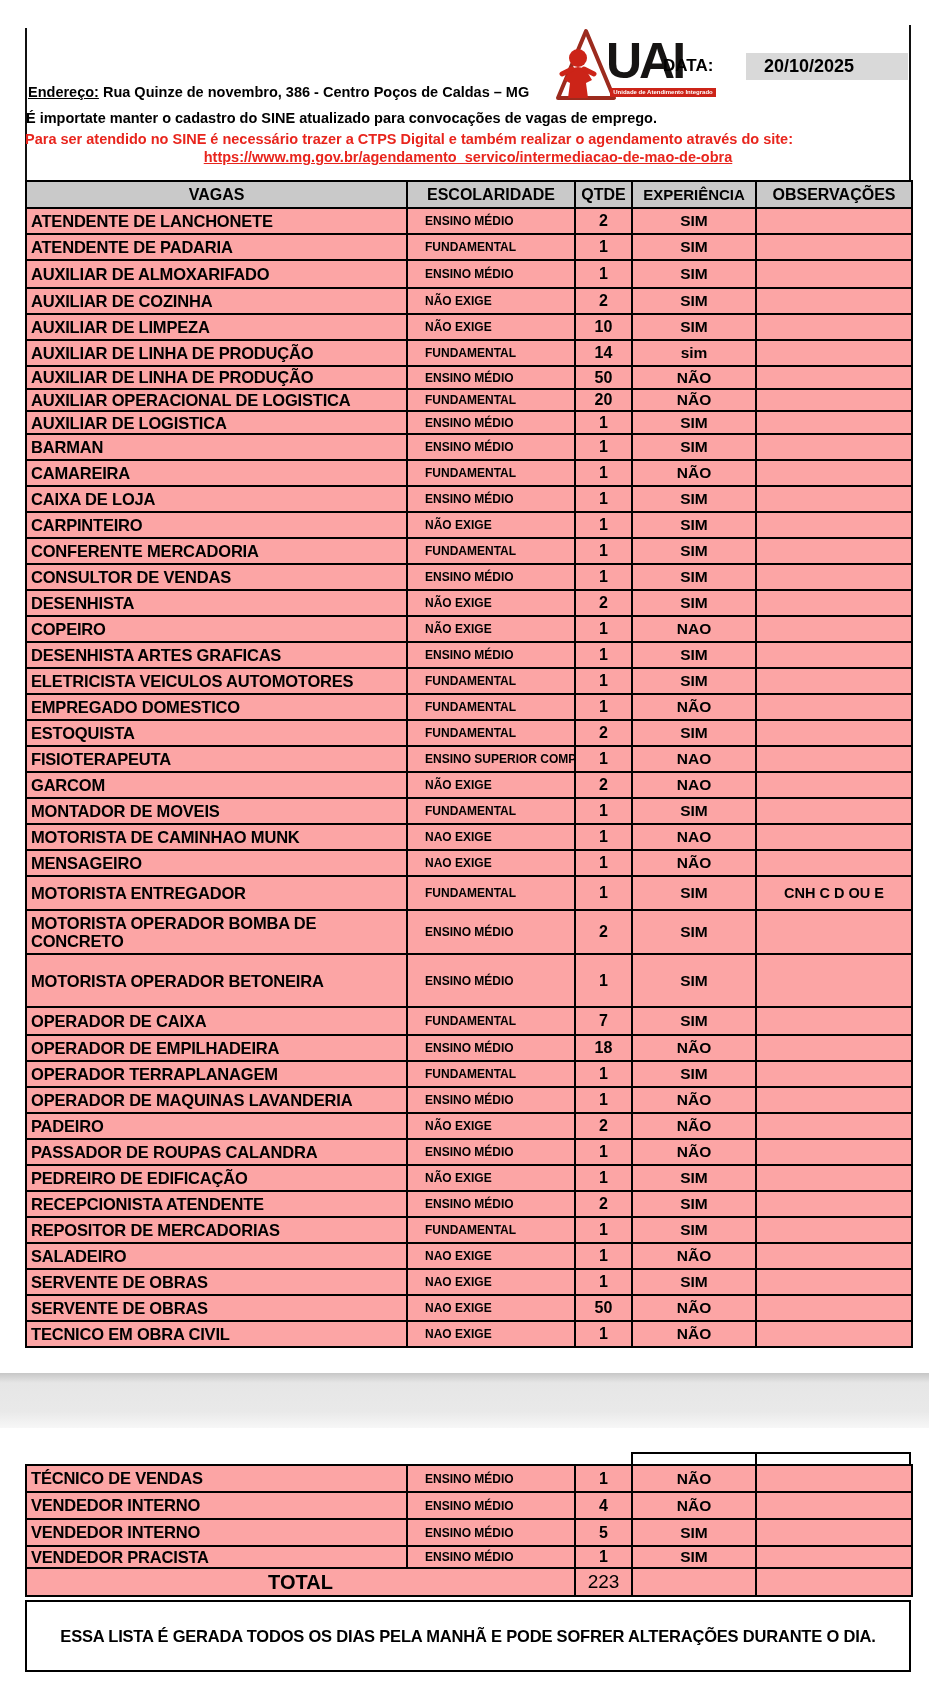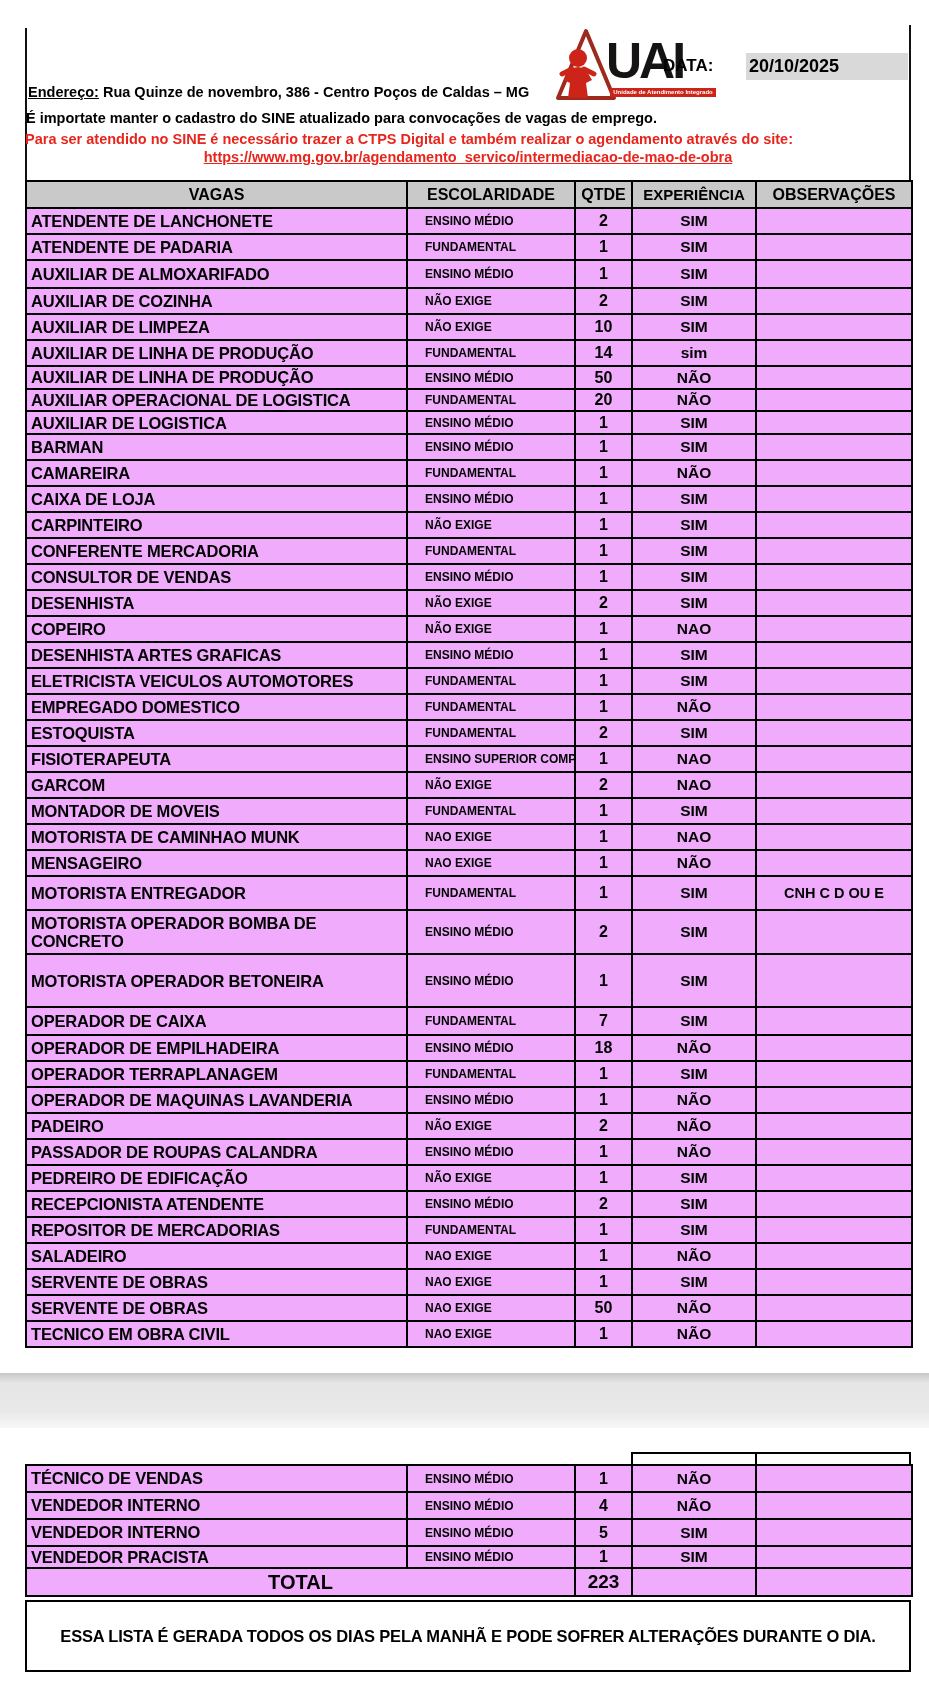--- a/index.html
+++ b/index.html
@@ -31,51 +31,51 @@
   }
   .logo-strip{
     position:absolute;left:62px;top:60px;width:106px;height:9px;
     background:var(--logo-red);color:#fff;font-size:6px;font-weight:bold;
     text-align:center;line-height:9px;white-space:nowrap;overflow:hidden;
   }
   .data-label{position:absolute;left:663px;top:56px;font-size:17px;font-weight:bold;}
   .date-box{
     position:absolute;left:746px;top:53px;width:162px;height:27px;
     background:var(--datebox-gray);font-size:18px;font-weight:bold;
-    line-height:27px;padding-left:3px;letter-spacing:0;
+    line-height:27px;padding-left:18px;letter-spacing:0;
   }
   .address{position:absolute;left:28px;top:84px;font-size:14.5px;font-weight:bold;white-space:nowrap;}
   .address .addr-label{text-decoration:underline;}
   .note{position:absolute;left:26px;top:110px;font-size:14.5px;font-weight:bold;white-space:nowrap;}
   .notice-red{
     position:absolute;left:25px;top:131px;width:724px;text-align:center;
     color:var(--red);font-size:14.5px;font-weight:bold;white-space:nowrap;
   }
   .link-red{
     position:absolute;left:25px;top:149px;width:886px;text-align:center;
     color:var(--red);font-size:14.5px;font-weight:bold;
   }
   .link-red a{color:var(--red);text-decoration:underline;cursor:pointer;}
 
   
-  table{border-collapse:collapse;table-layout:fixed;width:886px;background:#f0abfc;}
+  table{border-collapse:collapse;table-layout:fixed;width:886px;background:#fca5a5;}
   td,th{border:2px solid #000;padding:0;vertical-align:middle;overflow:hidden;}
   th{background:var(--header-gray);font-size:16px;font-weight:bold;height:27px;text-align:center;}
   th.h-exp{font-size:15px;}
   tr{height:26px;}
   .c-vaga{font-weight:bold;font-size:16.5px;padding:1px 2px 1px 4px;line-height:1.12;letter-spacing:-0.2px;}
   .c-esc{font-weight:bold;font-size:12px;padding-left:17px;white-space:nowrap;}
   .c-qtde{font-weight:bold;font-size:16px;text-align:center;}
   .c-exp{font-weight:bold;font-size:15.5px;text-align:center;}
   .c-obs{font-weight:bold;font-size:14.5px;text-align:center;}
   .tbl1{position:absolute;left:25px;top:180px;}
   .tbl2{position:absolute;left:25px;top:1464px;}
   .total-row{height:28px;}
   .total-cell{font-size:20px;font-weight:bold;text-align:center;}
-  .total-val{font-size:19px;font-weight:bold;text-align:center;}
+  .total-val{font-size:19px;font-weight:normal;text-align:center;}
 
   
   .page-gap{
     position:absolute;left:0;top:1373px;width:929px;height:55px;
     background:linear-gradient(to bottom,#c7c7c7 0%,#e6e6e6 18%,var(--band) 70%,#f7f7f7 100%);
   }
 
   
   .p2cap{position:absolute;top:1452px;height:14px;border:2px solid #000;border-bottom:none;background:#fff;}
   .p2cap.exp{left:631px;width:126px;}

